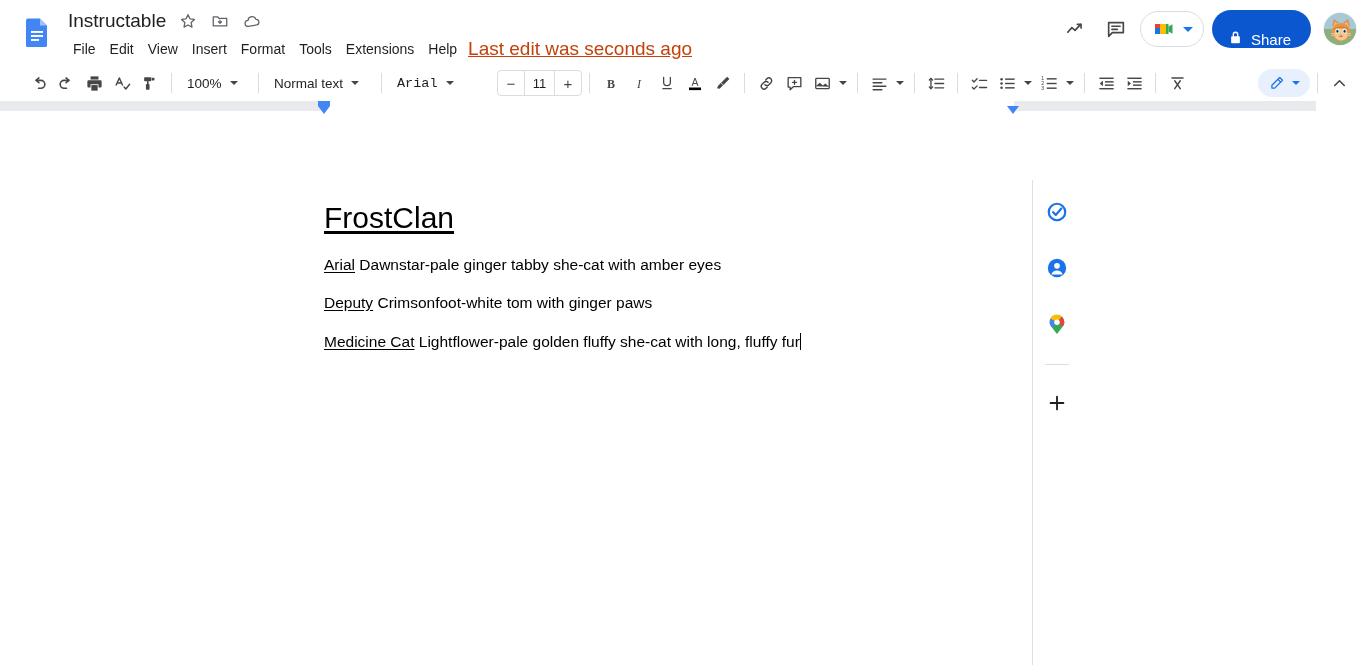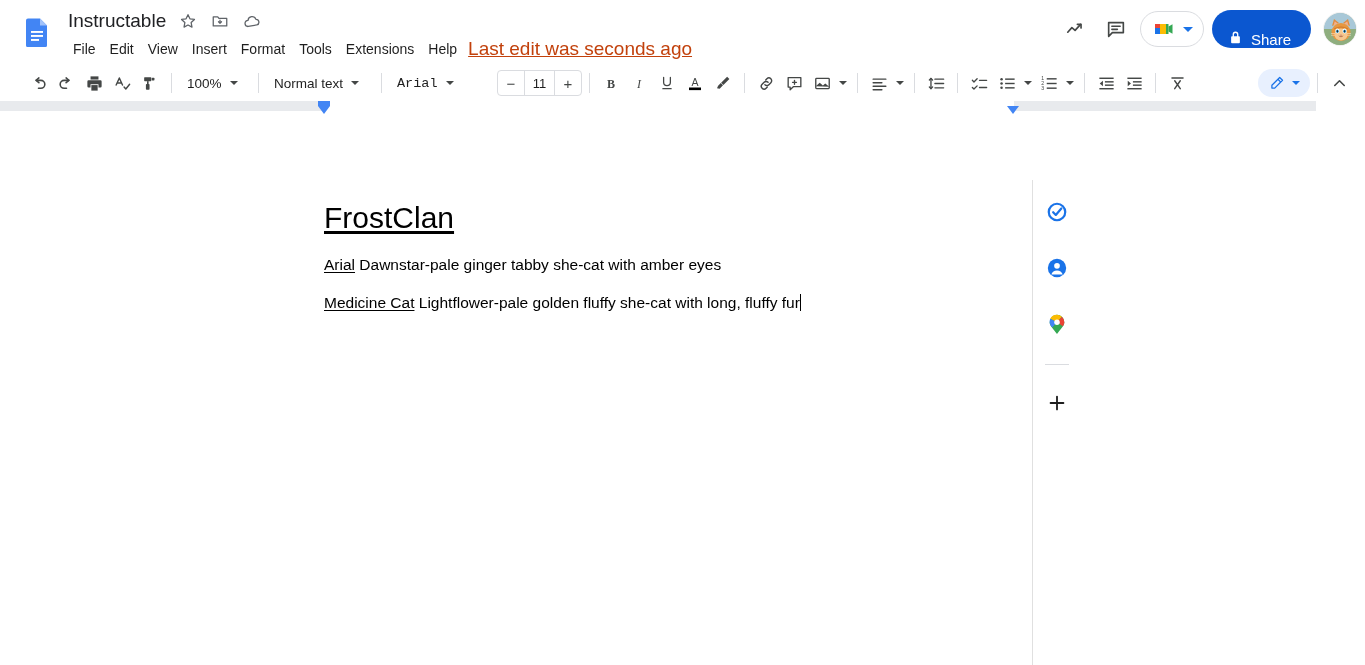--- a/index.html
+++ b/index.html
@@ -739,20 +739,23 @@
 
   <div class="page">
     <div class="doc-content">
 
       <h1 class="doc-title-h">FrostClan</h1>
 
       <p class="doc-para">
         <span class="lbl">Arial</span><span>  Dawnstar-pale ginger tabby she-cat with amber eyes</span>
       </p>
 
+      <p class="doc-para">
+        <span class="lbl">Deputy</span><span>  Crimsonfoot-white tom with ginger paws</span>
+      </p>
 
       <p class="doc-para">
         <span class="lbl">Medicine Cat</span><span>  Lightflower-pale golden fluffy she-cat with long, fluffy fur</span><span class="caret-bar"></span>
       </p>
 
     </div>
   </div>
 
   <div class="side-panel">
     <div class="sp-btn">

